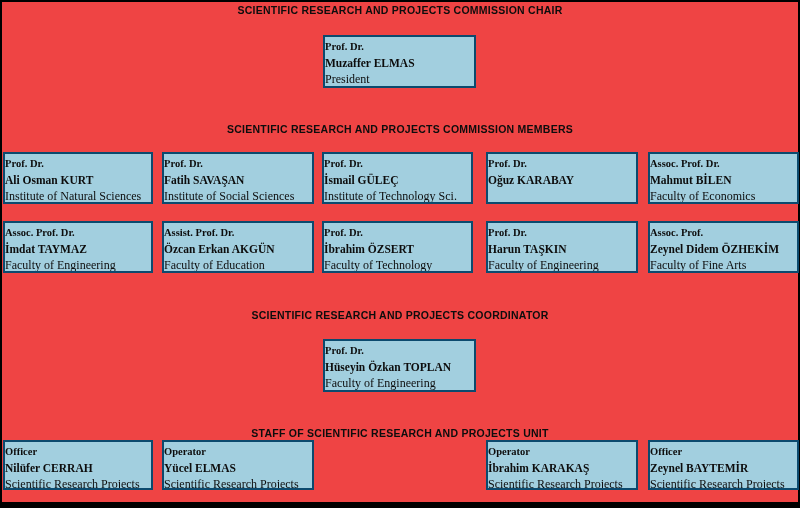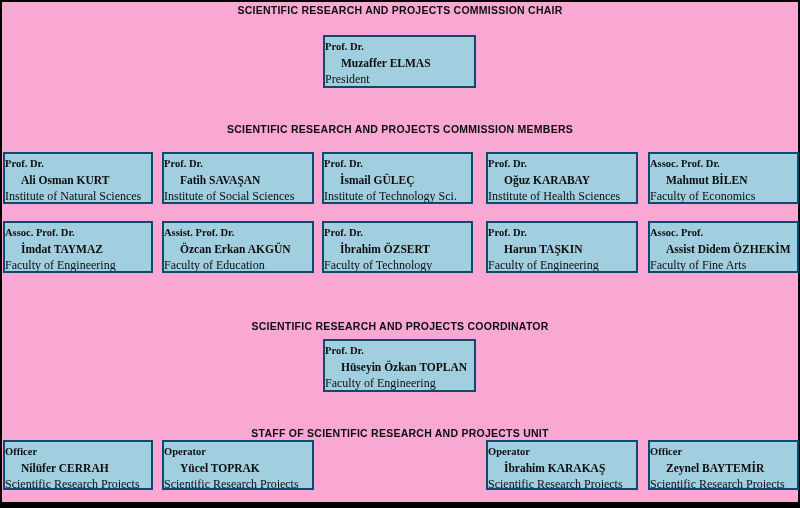--- a/index.html
+++ b/index.html
@@ -6,21 +6,21 @@
   html, body { width: 800px; height: 508px; }
   body {
     font-family: "Liberation Sans", sans-serif;
     color: #0d0d0d;
     overflow: hidden;
   }
   .page {
     position: relative;
     width: 800px;
     height: 508px;
-    background: #f9a8d4;
+    background: #ef4444;
     border-top: 2px solid #000;
     border-left: 2px solid #000;
     border-right: 2px solid #000;
   }
   .section-heading {
     position: absolute;
     left: 0;
     width: 100%;
     text-align: center;
     font-weight: bold;
@@ -32,21 +32,21 @@
   .obox {
     position: absolute;
     background: #a2cfdf;
     border: 2px solid #0c4a6e;
     text-align: left;
     padding-top: 2px;
     overflow: hidden;
     font-family: Liberation Serif, serif;
   }
   .obox .l1 { font-weight: bold; font-size: 10.5px; line-height: 16px; white-space: nowrap; }
-  .obox .l2 { font-weight: bold; font-size: 11.5px; line-height: 17px; white-space: nowrap; padding-left: 16px; }
+  .obox .l2 { font-weight: bold; font-size: 11.5px; line-height: 17px; white-space: nowrap; }
   .obox .l3 { font-weight: normal; font-size: 12px; line-height: 14px; white-space: nowrap; }
   .bottom-bar {
     position: absolute;
     left: 0;
     top: 500px;
     width: 100%;
     height: 8px;
     background: #000;
     z-index: 5;
   }
@@ -87,21 +87,20 @@
     <div class="l3">Institute of Social Sciences</div>
   </div>
   <div class="obox r1 c3">
     <div class="l1">Prof. Dr.</div>
     <div class="l2">İsmail GÜLEÇ</div>
     <div class="l3">Institute of Technology Sci.</div>
   </div>
   <div class="obox r1 c4">
     <div class="l1">Prof. Dr.</div>
     <div class="l2">Oğuz KARABAY</div>
-    <div class="l3">Institute of Health Sciences</div>
   </div>
   <div class="obox r1 c5">
     <div class="l1">Assoc. Prof. Dr.</div>
     <div class="l2">Mahmut BİLEN</div>
     <div class="l3">Faculty of Economics</div>
   </div>
 
   <div class="obox r2 c1">
     <div class="l1">Assoc. Prof. Dr.</div>
     <div class="l2">İmdat TAYMAZ</div>
@@ -117,42 +116,42 @@
     <div class="l2">İbrahim ÖZSERT</div>
     <div class="l3">Faculty of Technology</div>
   </div>
   <div class="obox r2 c4">
     <div class="l1">Prof. Dr.</div>
     <div class="l2">Harun TAŞKIN</div>
     <div class="l3">Faculty of Engineering</div>
   </div>
   <div class="obox r2 c5">
     <div class="l1">Assoc. Prof.</div>
-    <div class="l2">Assist Didem ÖZHEKİM</div>
+    <div class="l2">Zeynel Didem ÖZHEKİM</div>
     <div class="l3">Faculty of Fine Arts</div>
   </div>
 
-  <div class="section-heading" style="top:318px">SCIENTIFIC RESEARCH AND PROJECTS COORDINATOR</div>
+  <div class="section-heading" style="top:307px">SCIENTIFIC RESEARCH AND PROJECTS COORDINATOR</div>
 
   <div class="obox single" style="top:337px">
     <div class="l1">Prof. Dr.</div>
     <div class="l2">Hüseyin Özkan TOPLAN</div>
     <div class="l3">Faculty of Engineering</div>
   </div>
 
   <div class="section-heading" style="top:425px">STAFF OF SCIENTIFIC RESEARCH AND PROJECTS UNIT</div>
 
   <div class="obox rs c1">
     <div class="l1">Officer</div>
     <div class="l2">Nilüfer CERRAH</div>
     <div class="l3">Scientific Research Projects</div>
   </div>
   <div class="obox rs c2">
     <div class="l1">Operator</div>
-    <div class="l2">Yücel TOPRAK</div>
+    <div class="l2">Yücel ELMAS</div>
     <div class="l3">Scientific Research Projects</div>
   </div>
   <div class="obox rs c4">
     <div class="l1">Operator</div>
     <div class="l2">İbrahim KARAKAŞ</div>
     <div class="l3">Scientific Research Projects</div>
   </div>
   <div class="obox rs c5">
     <div class="l1">Officer</div>
     <div class="l2">Zeynel BAYTEMİR</div>

